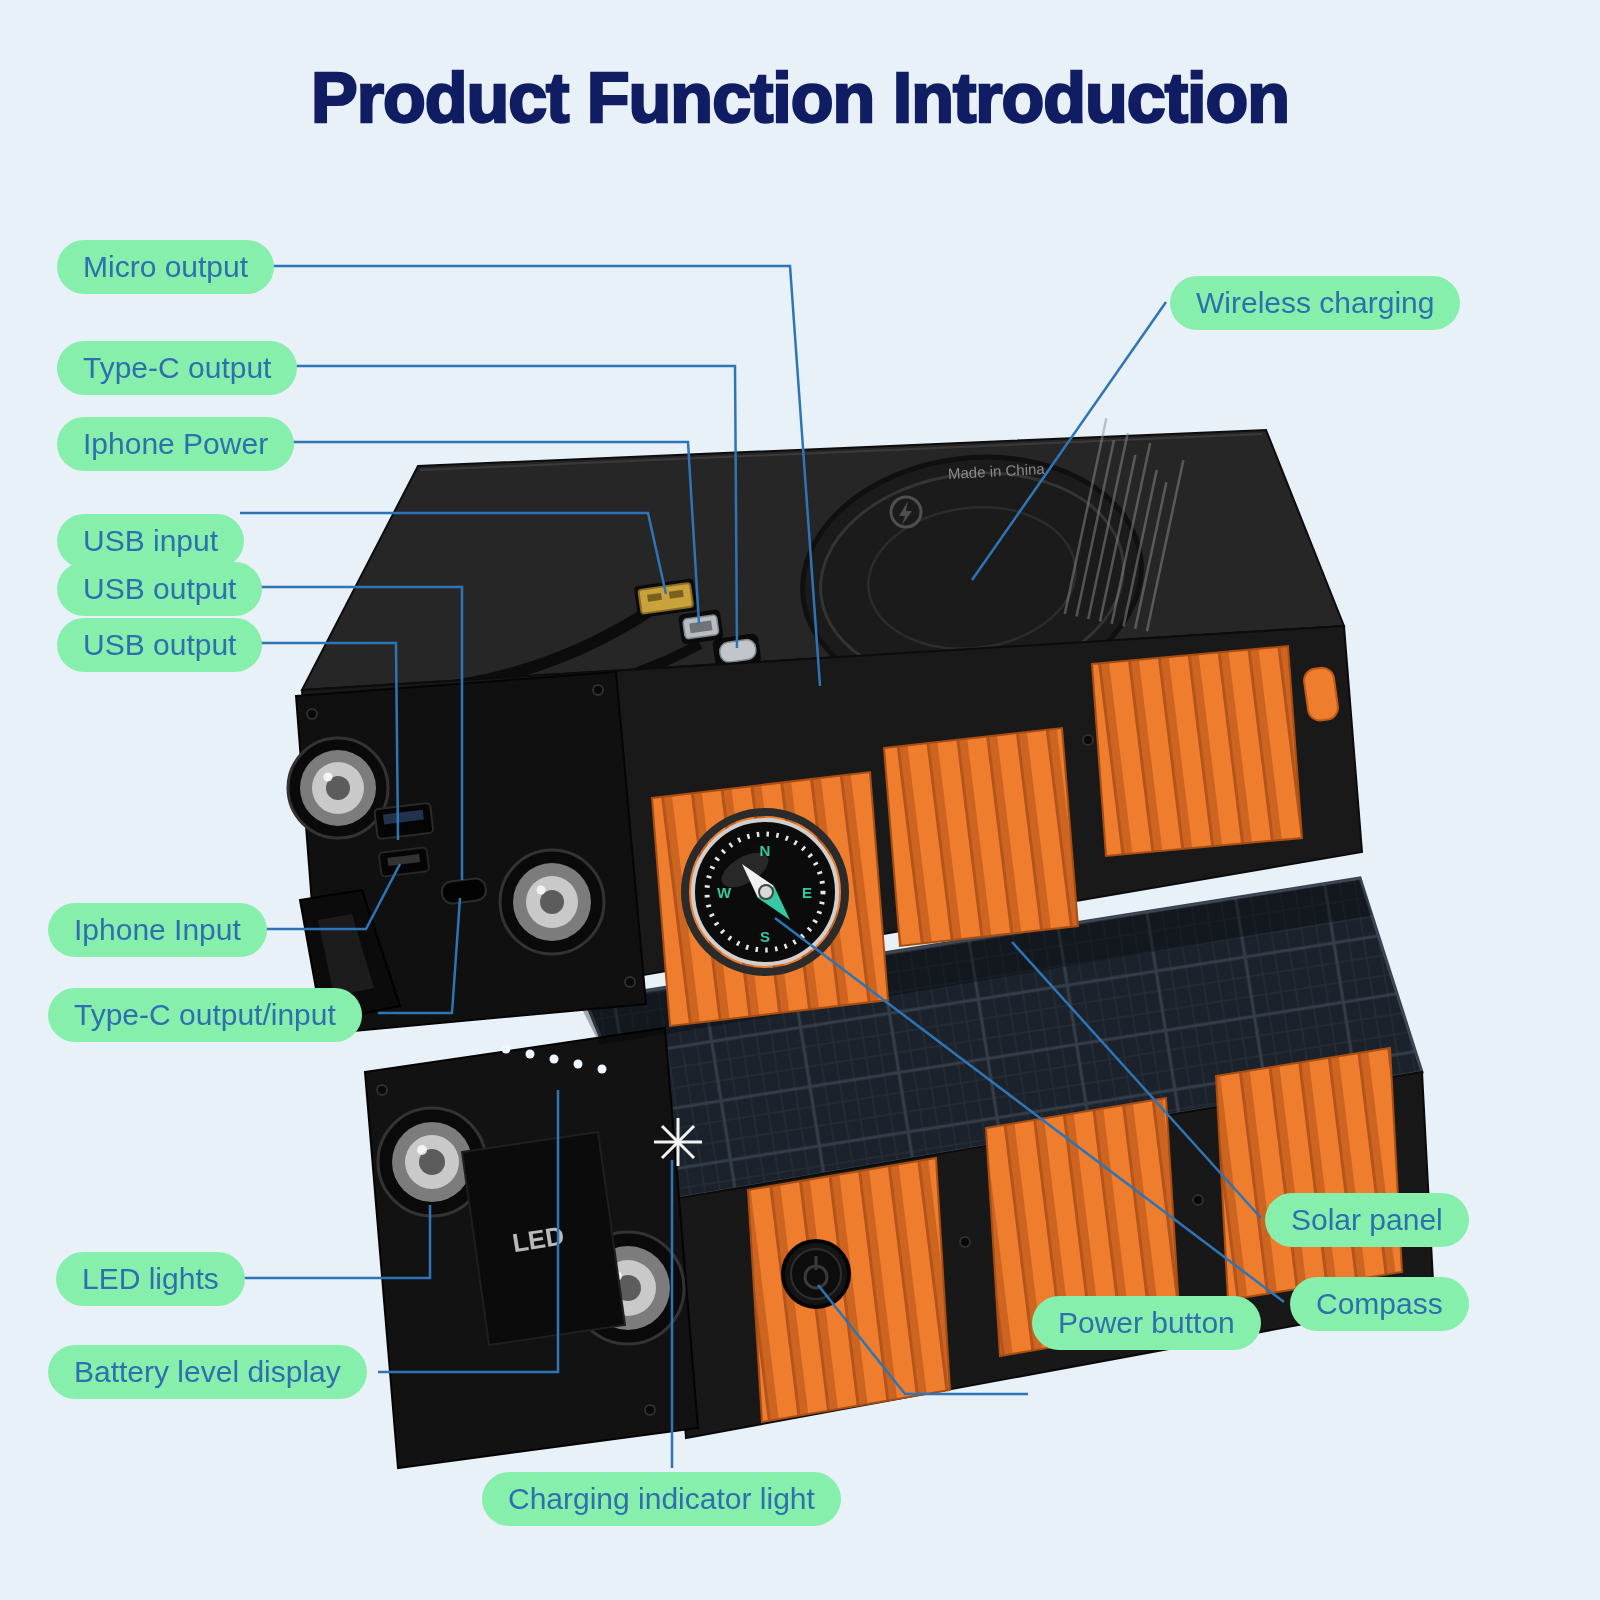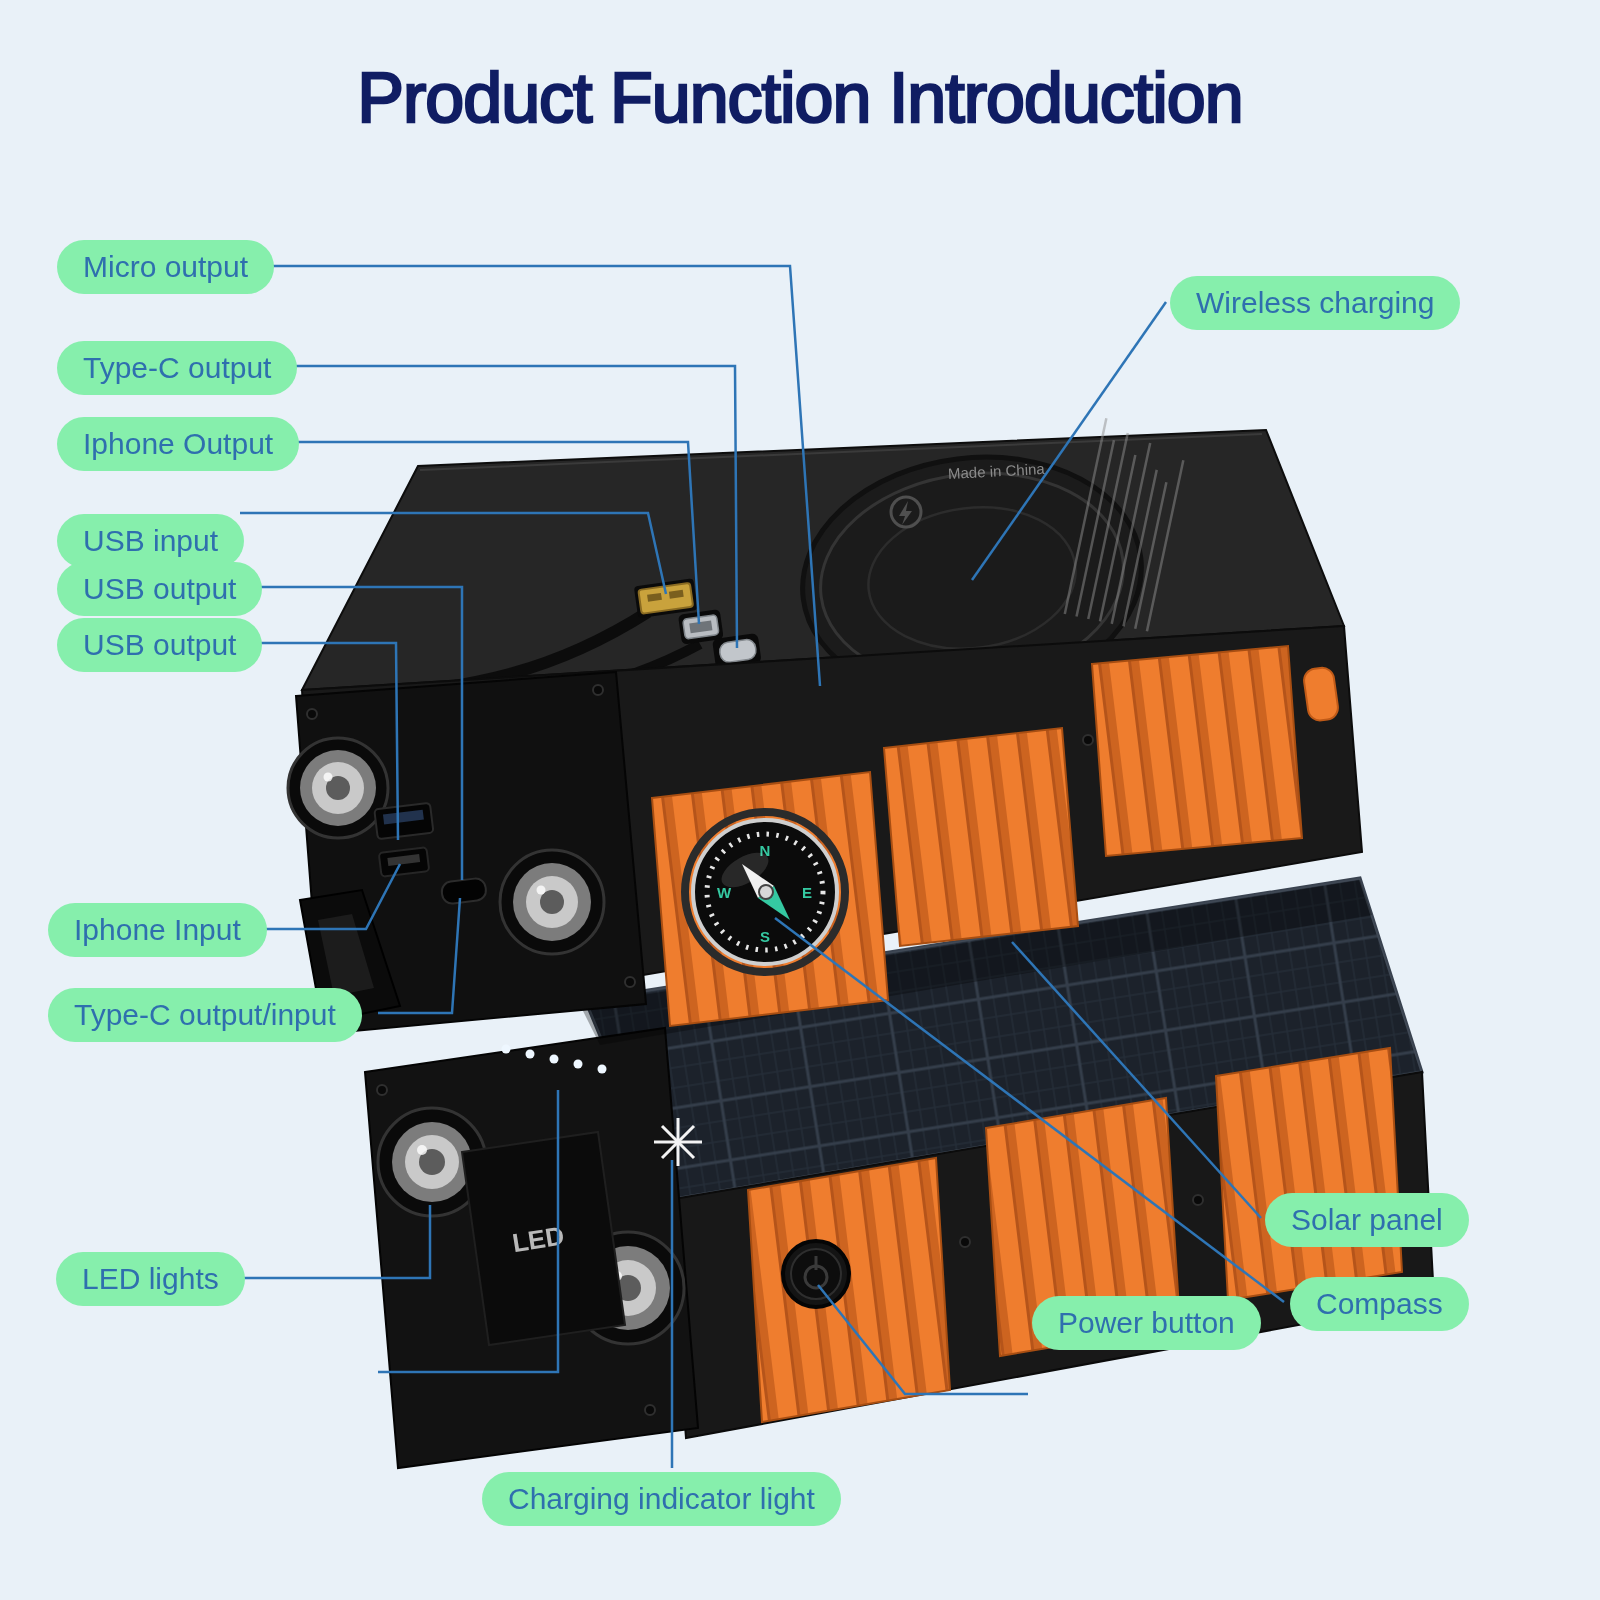--- a/index.html
+++ b/index.html
@@ -1,19 +1,19 @@
 <!DOCTYPE html>
 <html><head>
 <meta charset="utf-8">
 <style>
   html,body{margin:0;padding:0;background:#e9f1f8;}
   .canvas{position:relative;width:1600px;height:1600px;background:#e9f1f8;overflow:hidden;
           font-family:"Liberation Sans",sans-serif;}
   .title{position:absolute;top:58px;left:0;width:100%;margin:0;text-align:center;
-         font-size:70px;font-weight:normal;letter-spacing:-1px;color:#101d63;
+         font-size:70px;font-weight:bold;letter-spacing:-1px;color:#101d63;
          -webkit-text-stroke:2.5px #101d63;font-family:"Liberation Sans",sans-serif;}
   .stage{position:absolute;inset:0;}
   .label{position:absolute;background:#86efac;color:#2f6fae;font-size:30px;line-height:1;
          padding:12px 26px;border-radius:29px;white-space:nowrap;}
 </style>
 </head>
 <body>
 
 <div class="canvas">
 
@@ -237,26 +237,27 @@
       <polyline points="672,1468 672,1160"></polyline>
       <polyline points="1166,302 972,580"></polyline>
       <polyline points="1261,1218 1012,942"></polyline>
       <polyline points="1284,1302 775,918"></polyline>
       <polyline points="1028,1394 905,1394 818,1285"></polyline>
     </g>
   </svg>
 
   <div class="label" style="left:57px;top:240px">Micro output</div>
   <div class="label" style="left:57px;top:341px">Type-C output</div>
-  <div class="label" style="left:57px;top:417px">Iphone Output</div>
+  <div class="label" style="left:57px;top:417px">Iphone Power</div>
   <div class="label" style="left:57px;top:514px">USB input</div>
   <div class="label" style="left:57px;top:562px">USB output</div>
   <div class="label" style="left:57px;top:618px">USB output</div>
   <div class="label" style="left:48px;top:988px">Type-C output/input</div>
   <div class="label" style="left:48px;top:903px">Iphone Input</div>
   <div class="label" style="left:56px;top:1252px">LED lights</div>
+  <div class="label" style="left:48px;top:1345px">Battery level display</div>
   <div class="label" style="left:482px;top:1472px">Charging indicator light</div>
   <div class="label" style="left:1170px;top:276px">Wireless charging</div>
   <div class="label" style="left:1265px;top:1193px">Solar panel</div>
   <div class="label" style="left:1290px;top:1277px">Compass</div>
   <div class="label" style="left:1032px;top:1296px">Power button</div>
 
 </div>
 
 </body></html>

